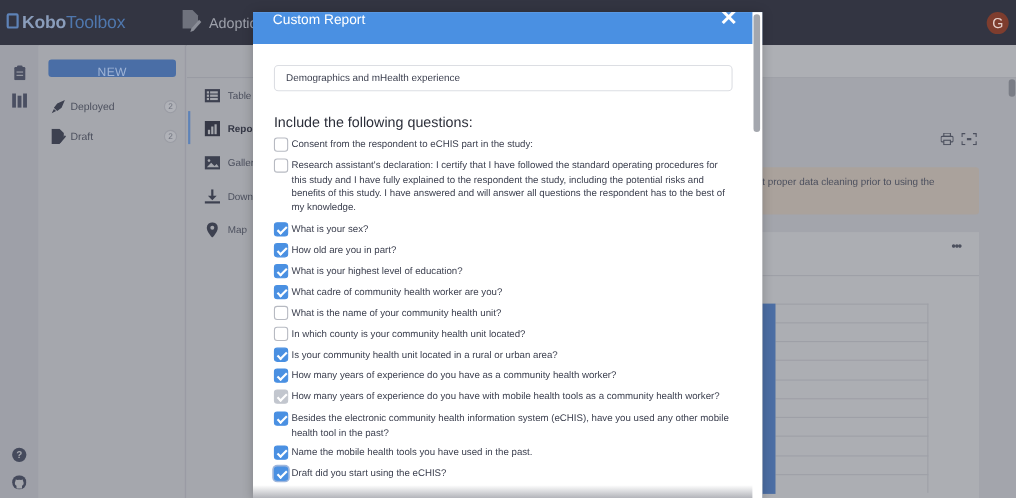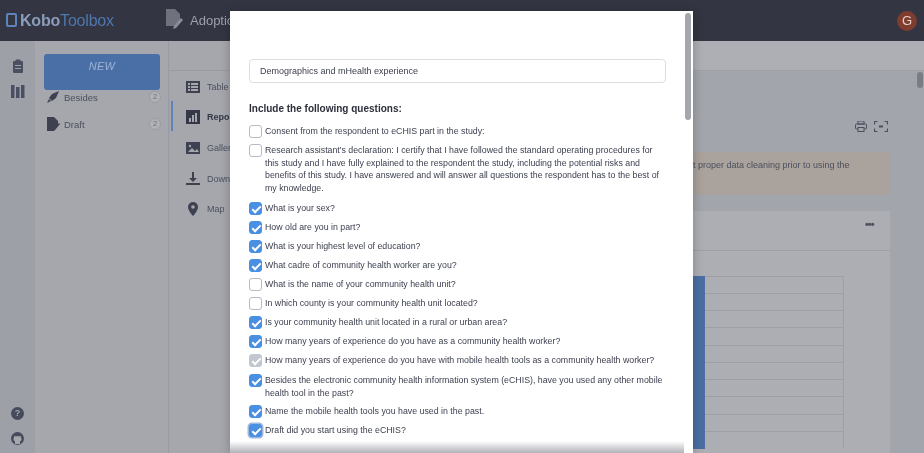--- a/index.html
+++ b/index.html
@@ -12,21 +12,21 @@
   .logo .kobo { font-weight: bold; color: #8a9dbb; }
   .logo .toolbox { color: #4f77ad; }
   .logo-mark { display: inline-block; width: 11px; height: 14px; border: 2px solid #5e83b8; border-radius: 2px; margin-right: 3px; vertical-align: -1px; }
   .project-icon { position: absolute; left: 164px; top: 8px; width: 20px; height: 22px; }
   .project-title { position: absolute; left: 190px; top: 13px; font-size: 13px; color: #9ea1ab; }
   .avatar { position: absolute; left: 897px; top: 11px; width: 20px; height: 20px; border-radius: 50%; background: #7e3d2e; color: #e6d1cc; font-size: 13px; text-align: center; line-height: 20px; }
 
   .rail { position: absolute; left: 0; top: 41px; width: 35px; height: 412px; background: #9ea0a8; }
   .rail .ic { position: absolute; left: 11px; width: 14px; height: 14px; }
   .sidebar { position: absolute; left: 35px; top: 41px; width: 134px; height: 412px; background: #a5a7ad; border-right: 1px solid #999ba3; }
-  .new-btn { position: absolute; left: 9px; top: 13px; width: 116px; height: 36px; background: #4a6ea6; color: #9fb4d6; border-radius: 3px; font-size: 11px; text-align: center; line-height: 24px; letter-spacing: 0.3px; font-style: italic; }
+  .new-btn { position: absolute; left: 9px; top: 13px; width: 116px; height: 16px; background: #4a6ea6; color: #9fb4d6; border-radius: 3px; font-size: 11px; text-align: center; line-height: 24px; letter-spacing: 0.3px; }
   .side-item { position: absolute; left: 11px; width: 115px; height: 20px; font-size: 9.5px; color: #4c505e; }
   .side-item .ico { position: absolute; left: 0; top: 2px; width: 14px; height: 14px; }
   .side-item .lbl { position: absolute; left: 18px; top: 4px; }
   .side-item .badge { position: absolute; right: 0; top: 3px; width: 12px; height: 12px; border-radius: 50%; background: #b0b2b8; border: 1px solid #9a9ca4; font-size: 7.5px; text-align: center; line-height: 10px; color: #6a6e7a; }
 
   .subnav { position: absolute; left: 170px; top: 41px; width: 60px; height: 412px; background: #a5a7ad; }
   .subnav-top { position: absolute; left: 0; top: 0; width: 60px; height: 30px; border-bottom: 1px solid #999ba3; }
   .subnav-item { position: absolute; left: 16px; width: 60px; height: 18px; font-size: 9px; color: #4c505e; }
   .subnav-item .ico { position: absolute; left: 0; top: 1px; width: 14px; height: 14px; }
   .subnav-item .lbl { position: absolute; left: 21px; top: 3px; white-space: nowrap; }
@@ -52,21 +52,21 @@
 
   
   .modal { position: absolute; left: 230px; top: 11px; width: 463px; height: 442px; background: #ffffff; box-shadow: 0 2px 10px rgba(0,0,0,0.25); overflow: hidden; }
   .modal-header { position: absolute; left: 0; top: 0; width: 463px; height: 29px; background: #4a90e2; }
   .modal-title { position: absolute; left: 18px; top: 0; font-size: 12.5px; color: #ffffff; }
   .close-btn { position: absolute; left: 424px; top: -4px; font-size: 20px; color: #ffffff; font-weight: bold; line-height: 20px; cursor: pointer; }
   .modal-scroll-track { position: absolute; left: 454px; top: 0; width: 9px; height: 442px; background: #ffffff; }
   .modal-scroll-thumb { position: absolute; left: 455px; top: 2px; width: 6px; height: 107px; background: #a4a7ae; border-radius: 3px; }
 
   .name-input { position: absolute; left: 19px; top: 48px; width: 417px; height: 24px; border: 1px solid #dcdee3; border-radius: 4px; font-family: "Liberation Sans", sans-serif; font-size: 9px; color: #3d4150; padding: 0 10px; outline: none; background: #fff; }
-  .section-label { position: absolute; left: 19px; top: 92px; font-size: 10px; font-weight: bold; color: #2c2f3a; }
+  .section-label { position: absolute; left: 19px; top: 92px; font-size: 13px; font-weight: normal; color: #2c2f3a; }
 
   .q { position: absolute; left: 19px; width: 420px; font-size: 8.8px; color: #3d4150; line-height: 12.5px; }
   .q .cb { position: absolute; left: 0; top: 0; width: 13px; height: 13px; border: 1px solid #b7bac2; border-radius: 3px; background: #fff; cursor: pointer; }
   .q .cb.on { background: #4a90e2; border-color: #4a90e2; }
   .q .cb.disabled { background: #c2c6ce; border-color: #c2c6ce; }
   .q .cb.focus { box-shadow: 0 0 0 1.5px #9fb7dd; }
   .q .cb.on::after, .q .cb.disabled::after { content: ""; position: absolute; left: 4px; top: 1px; width: 3px; height: 7px; border: solid #ffffff; border-width: 0 2px 2px 0; transform: rotate(45deg); }
   .q .txt { position: absolute; left: 16px; top: 0; width: 400px; }
 
   .fade { position: absolute; left: 0; top: 430px; width: 463px; height: 12px; background: linear-gradient(to bottom, rgba(255,255,255,0), rgba(163,165,172,0.85)); }
@@ -100,21 +100,21 @@
   </svg>
 </div>
 
 <div class="sidebar">
   <div class="new-btn">NEW</div>
 
   <div class="side-item" style="top:47px">
     <svg class="ico" viewBox="0 0 14 14">
         <path d="M13 1L6 4 3 8l3 3 4-3zM1 13l2-4 2 2z" fill="#3d4150"></path>
       </svg>
-    <span class="lbl">Besides</span>
+    <span class="lbl">Deployed</span>
     <span class="badge">2</span>
   </div>
   <div class="side-item" style="top:74px">
     <svg class="ico" viewBox="0 0 14 14">
         <path d="M1 0h7l4 4v4l-4 6H1z" fill="#3d4150"></path>
         <path d="M8 12l5-6 1 1-5 6-2 1z" fill="#3d4150"></path>
       </svg>
     <span class="lbl">Draft</span>
     <span class="badge">2</span>
   </div>
@@ -201,20 +201,24 @@
 <div class="bottom-bar"></div>
 <span class="bottom-zero">0</span>
 
 <div class="help-icon">?</div>
 <svg class="github-icon" viewBox="0 0 13 13">
   <circle cx="6.5" cy="6.5" r="6.5" fill="#454a5c"></circle>
   <path d="M4 12V9.5c-1-.5-1.5-1.2-1.5-2.5 0-.7.3-1.3.7-1.7-.1-.4-.1-1 .1-1.5.6 0 1.1.3 1.5.6a5 5 0 0 1 3.4 0c.4-.3.9-.6 1.5-.6.2.5.2 1.1.1 1.5.4.4.7 1 .7 1.7 0 1.3-.5 2-1.5 2.5V12z" fill="#a5a7ad"></path>
 </svg>
 
 <div class="modal">
+  <div class="modal-header">
+    <span class="modal-title">Custom Report</span>
+    <span class="close-btn">✕</span>
+  </div>
 
   <input class="name-input" type="text" value="Demographics and mHealth experience" style="">
 
   <div class="section-label">Include the following questions:</div>
 
   <div class="q" style="top:114px">
     <span class="cb"></span>
     <span class="txt">Consent from the respondent to eCHIS part in the study:</span>
   </div>
   <div class="q" style="top:133px">

